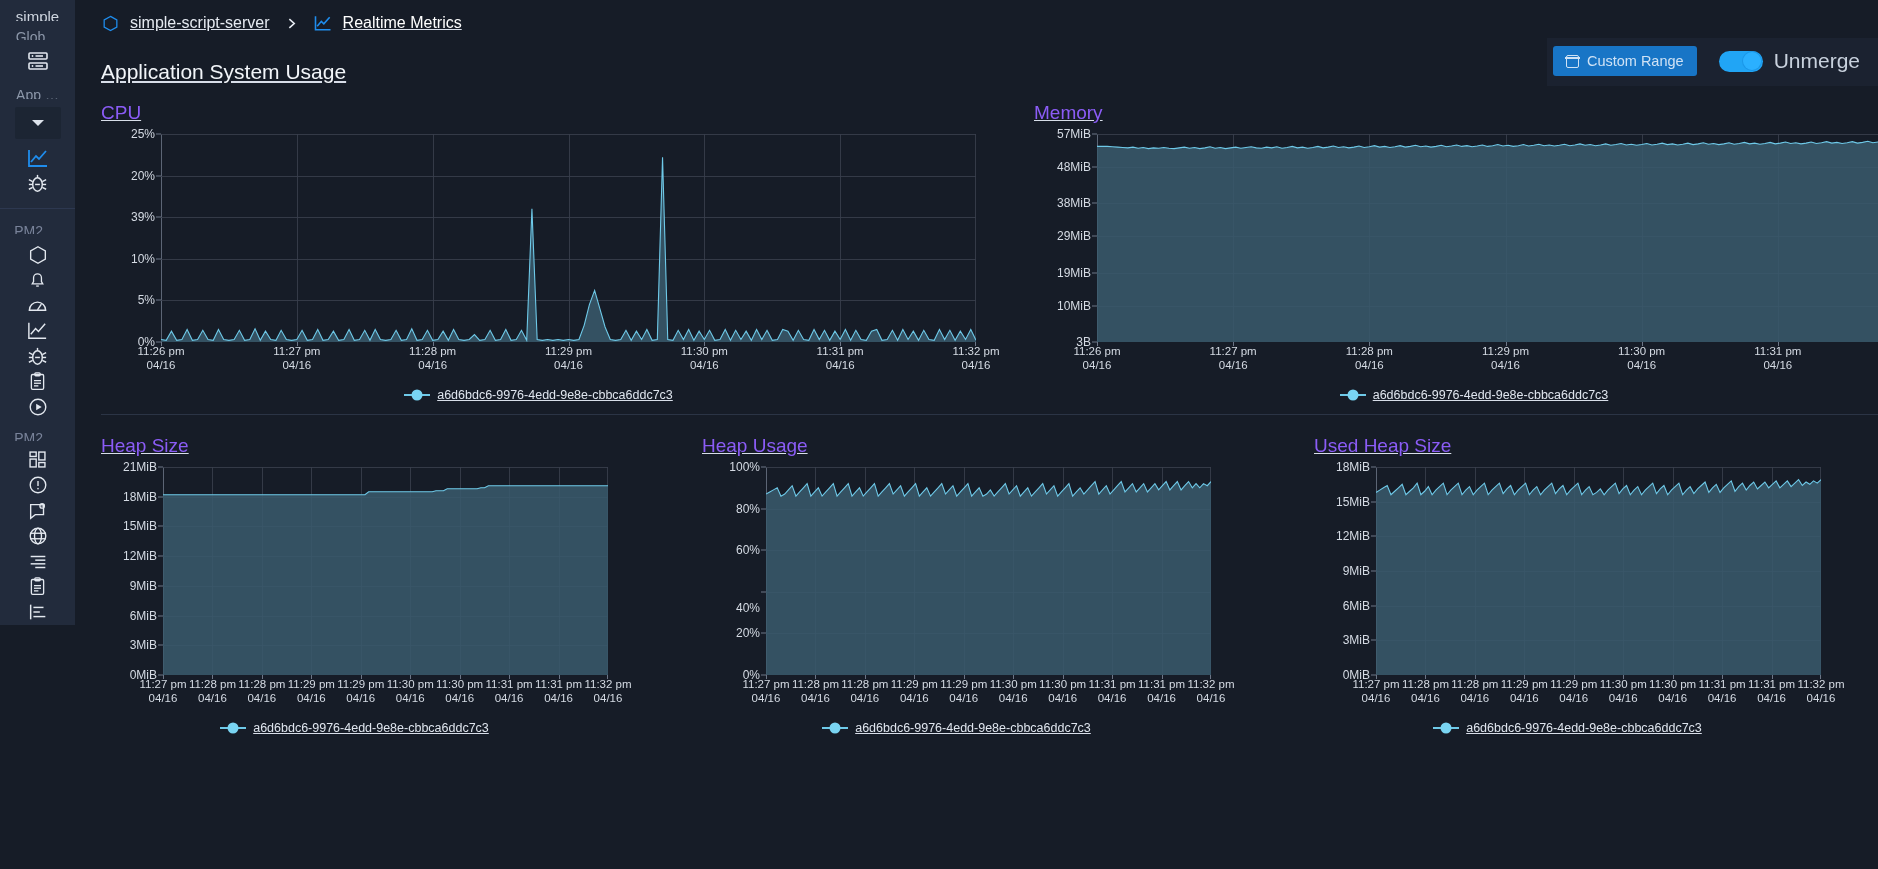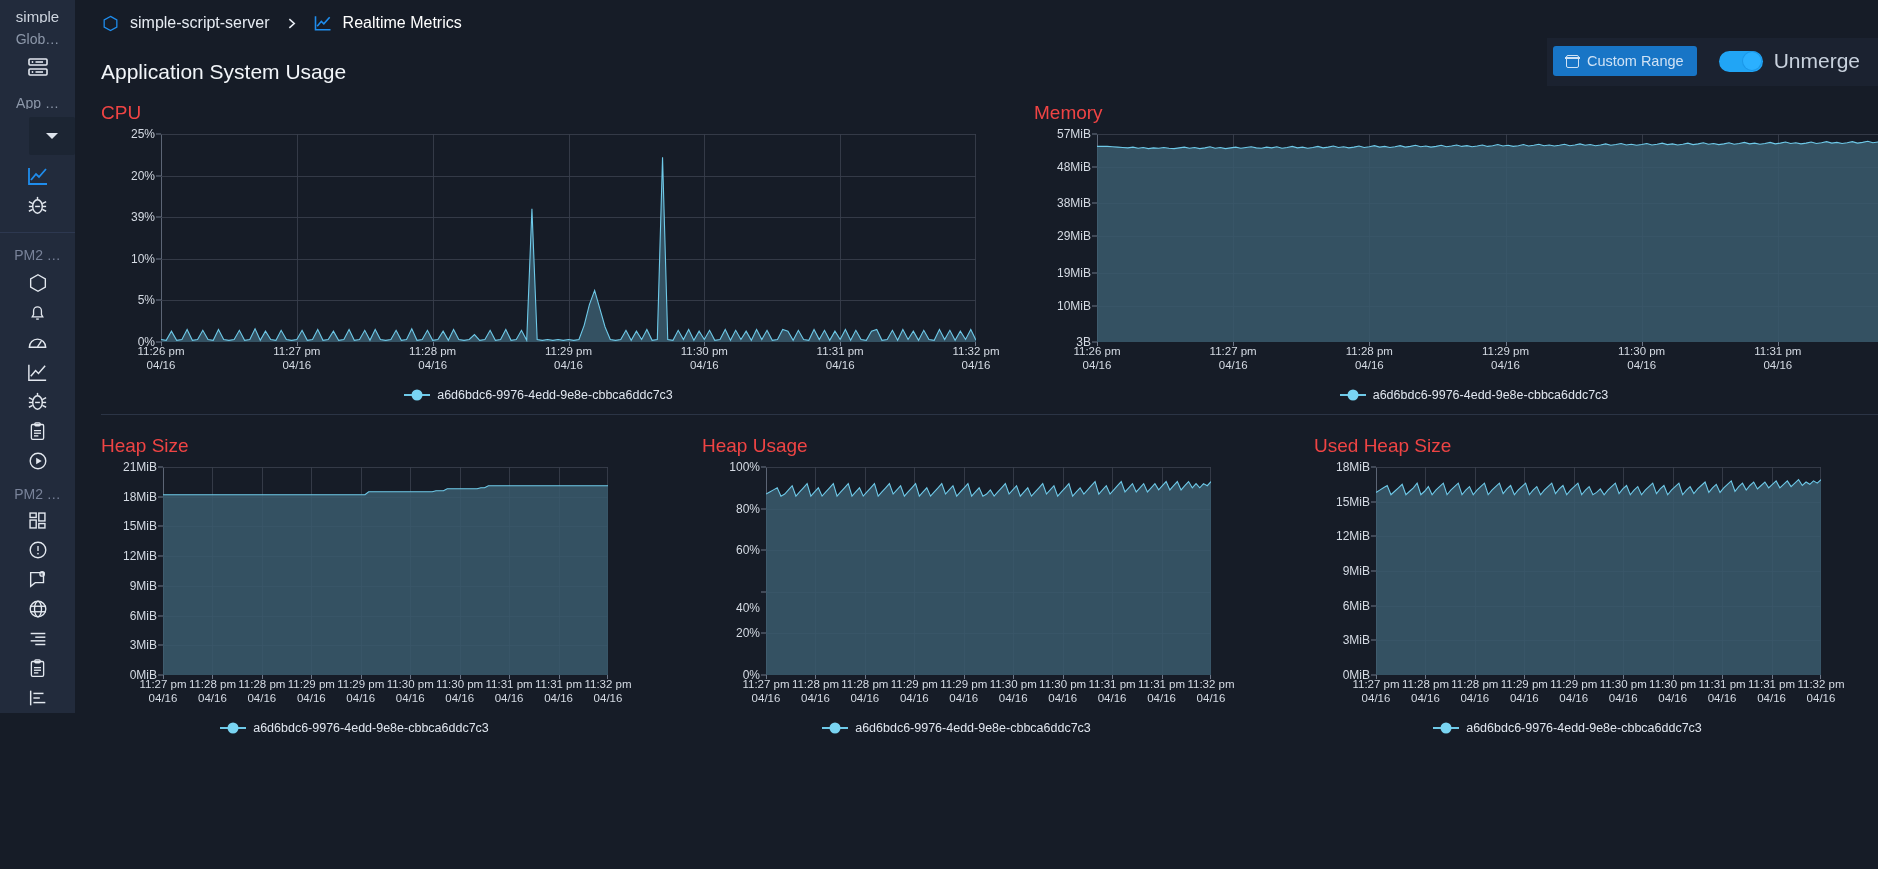--- a/index.html
+++ b/index.html
@@ -7,24 +7,24 @@
     width: 1878px; height: 869px;
     background: #161c27;
     font-family: "Liberation Sans", sans-serif;
     overflow: hidden;
     color: #d8dee9;
   }
   .app { display: flex; width: 1878px; height: 869px; }
 
   
   .sidebar {
-    width: 75px; height: 713px;
+    width: 75px; height: 625px;
     background: #222b3c;
     flex: 0 0 75px;
-    display: flex; flex-direction: column; align-items: flex-end;
+    display: flex; flex-direction: column; align-items: center;
     overflow: hidden;
     position: relative;
   }
   .sb-title {
     font-size: 15px; color: #cfd6e0; margin-top: 8px; line-height: 18px;
     width: 100%; text-align: center; white-space: nowrap; overflow: hidden;
   }
   .sb-sub {
     font-size: 14px; color: #8d98aa; line-height: 18px; margin-top: 7px;
     width: 100%; text-align: center; white-space: nowrap; overflow: hidden;
@@ -43,21 +43,21 @@
     width: 46px; height: 46px; background: #1c2533;
     display: flex; align-items: center; justify-content: center;
     border-radius: 2px;
   }
   .caret { width: 0; height: 0; border-left: 6px solid transparent;
            border-right: 6px solid transparent; border-top: 6px solid #dde3ec; }
   .sb-divider { width: 75px; height: 1px; background: #2d3850; }
   .sb-active svg { color: #1f8ded; }
 
   
-  .main { flex: 1; height: 752px; background: #161c27; position: relative; overflow: hidden; }
+  .main { flex: 1; height: 752px; background: #161c27; position: relative; overflow: hidden; text-decoration: underline; }
 
   .topbar {
     height: 46px; display: flex; align-items: center;
     padding-left: 26px; gap: 10px;
   }
   .crumb-link { font-size: 16px; color: #e6ebf2; white-space: nowrap; }
   .crumb-cur  { font-size: 16px; color: #ffffff; white-space: nowrap; }
   .crumb-sep  { color: #e6ebf2; font-size: 17px; font-weight: bold; margin: 0 5px; display:flex; }
 
   .section-head {
@@ -101,21 +101,21 @@
   .toggle .knob {
     position: absolute; right: 1.5px; top: 1.5px;
     width: 18px; height: 18px; border-radius: 50%; background: #2bb0ff;
     box-shadow: 0 0 0 1px #1b97e8;
   }
   .toggle-label { font-size: 21px; color: #c8d1dd; white-space: nowrap;}
 
   
   .row { display: flex; padding-left: 26px; }
   .panel { position: relative; }
-  .panel-title { font-size: 19px; color: #ef4444; margin-bottom: 10px; }
+  .panel-title { font-size: 19px; color: #8b5cf6; margin-bottom: 10px; }
 
   .plot { position: relative; }
   .ylab {
     position: absolute; right: 100%; transform: translateY(-50%);
     font-size: 12px; color: #d5dbe4; white-space: nowrap; padding-right: 6px;
   }
   .ytick { position:absolute; right:100%; width:5px; height:1px; background:#6d7687; transform: translateY(-0.5px); }
   .grid-h { position: absolute; left: 0; right: 0; height: 1px; background: #39404d; opacity:.85; }
   .grid-v { position: absolute; top: 0; bottom: 0; width: 1px; background: #39404d; opacity:.85; }
   .axis-y { position:absolute; left:0; top:0; bottom:0; width:1px; background:#5c6575; }

